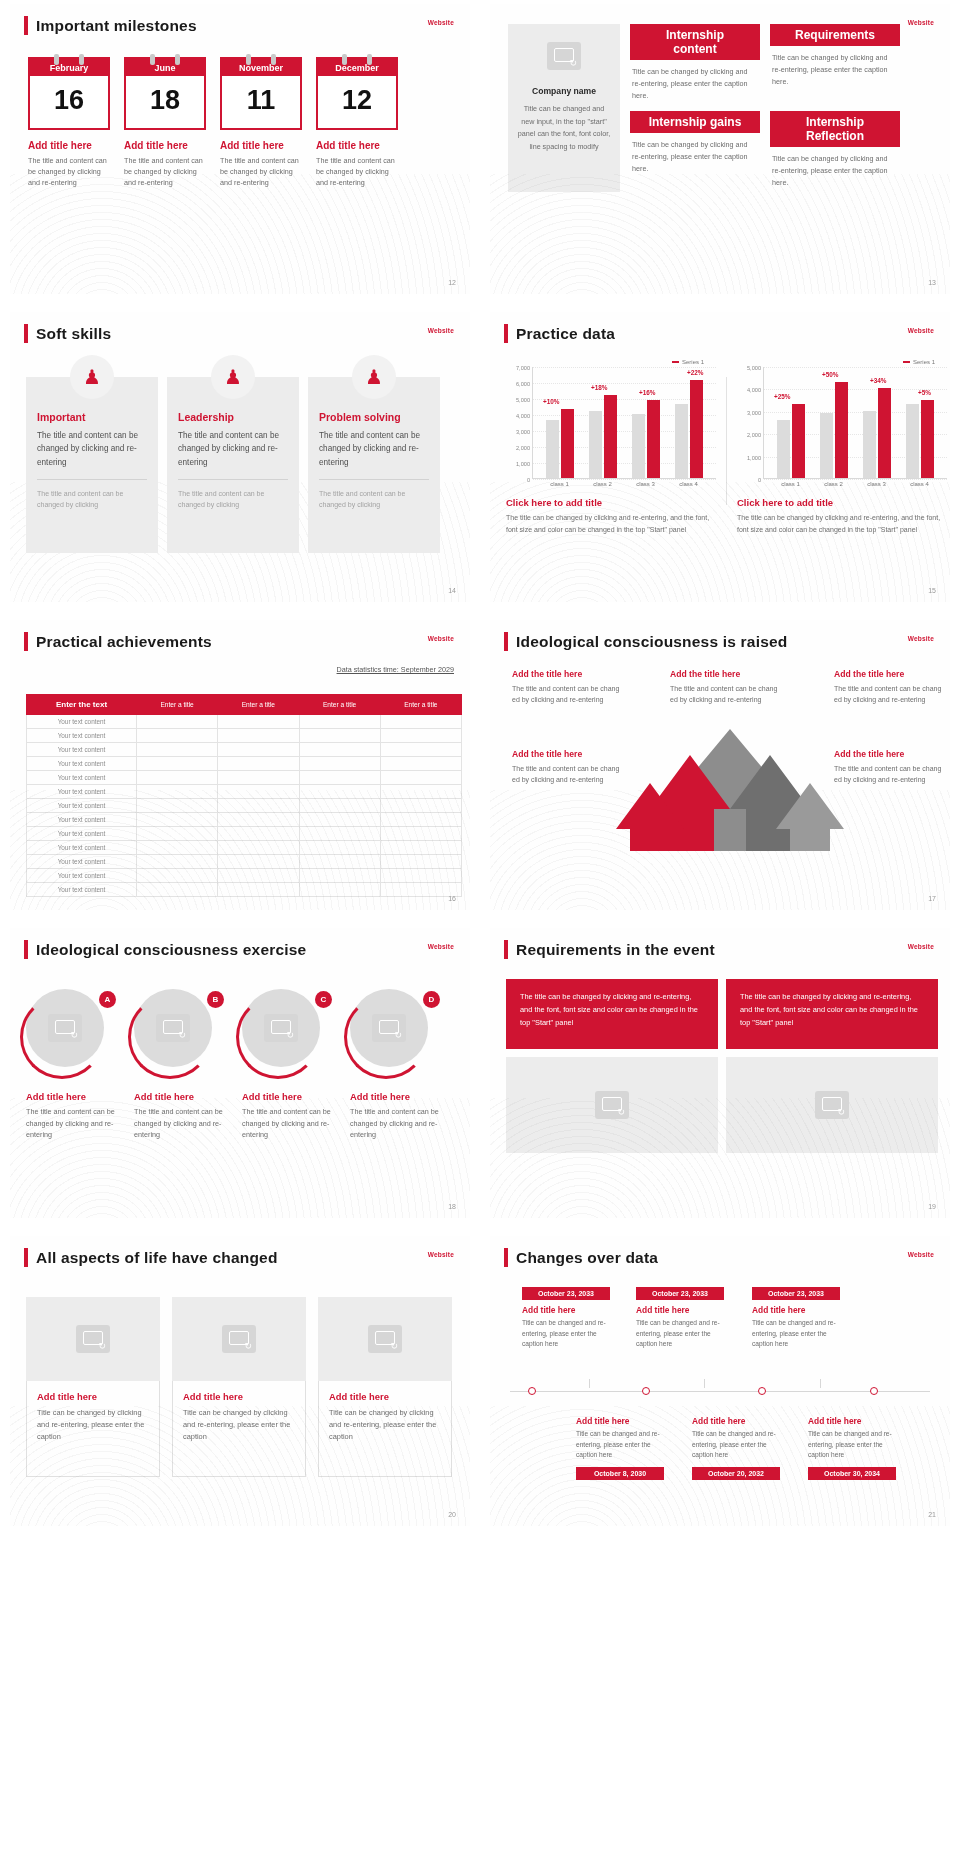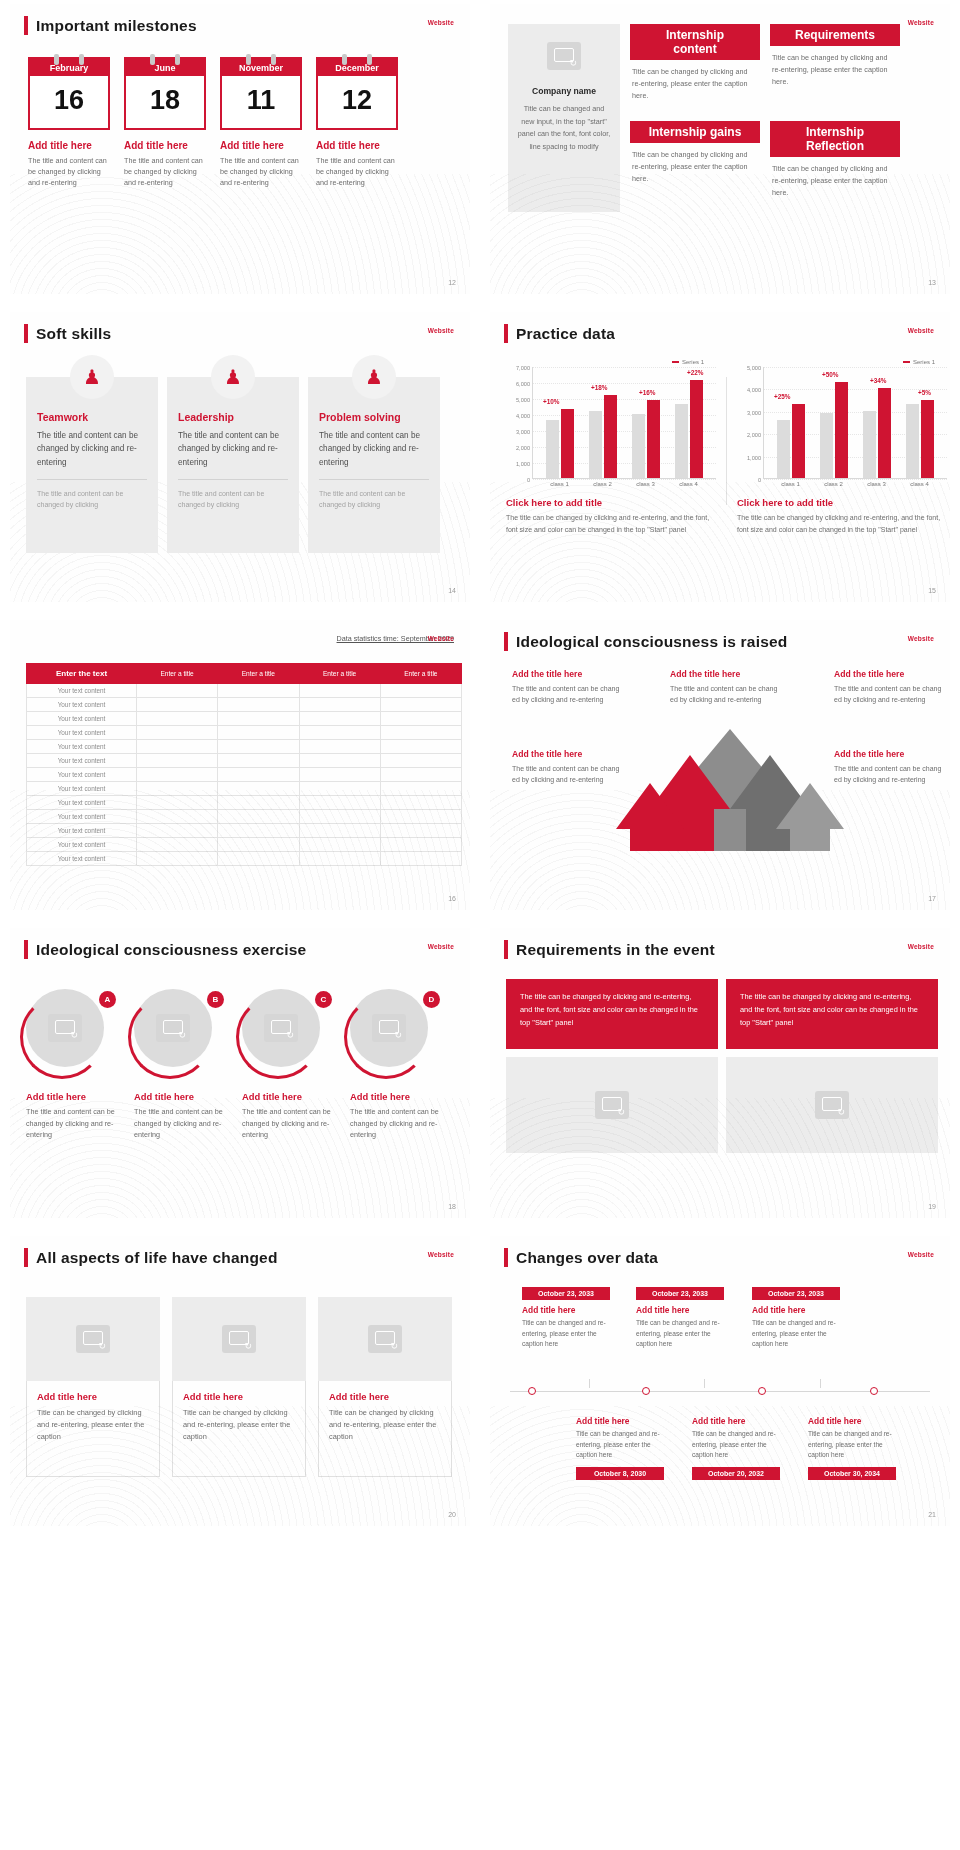--- a/index.html
+++ b/index.html
@@ -47,21 +47,21 @@
   .cal { width: 82px; border: 2px solid #cf1432; background: #fff; position: relative; }
   .cal-head { background: #cf1432; color: #fff; font-size: 9px; font-weight: bold; text-align: center; padding: 4px 0 3px; }
   .cal-body { text-align: center; font-size: 27px; font-weight: bold; color: #111; padding: 9px 0 12px; }
   .cal-rings { position: absolute; top: -5px; left: 0; right: 0; display: flex; justify-content: space-around; padding: 0 14px;}
   .ring { width: 5px; height: 11px; background: #c9c9c9; border-radius: 2px; }
   .ms-title { color: #cf1432; font-weight: bold; font-size: 10px; margin: 10px 0 4px; }
   .ms-text { font-size: 7.2px; color: #6d6d6d; line-height: 1.55; }
 
   
   .in-wrap { display: flex; gap: 10px; margin: 20px 0 0 18px; }
-  .in-left { width: 112px; background: #ececec; padding: 10px 9px; text-align: center; height: 188px; }
+  .in-left { width: 112px; background: #ececec; padding: 10px 9px; text-align: center; height: 168px; }
   .in-left .ph { margin: 8px auto 12px; }
   .in-left .cname { font-size: 8.6px; font-weight: bold; color: #2a2a2a; margin-bottom: 7px; }
   .in-left .ctext { font-size: 7.2px; color: #6d6d6d; line-height: 1.75; }
   .in-grid { display: grid; grid-template-columns: 1fr 1fr; gap: 6px 10px; }
   .in-card { width: 130px; }
   .in-card .hd { background: #cf1432; color: #fff; font-size: 12px; font-weight: bold; text-align: center; padding: 4px 16px; }
   .in-card .bd { font-size: 7.2px; color: #6d6d6d; line-height: 1.7; padding: 6px 2px 0; }
 
   .ph { width: 34px; height: 28px; background: #d6d6d6; border-radius: 3px; position: relative; display: inline-block; }
   .ph::before { content: ""; position: absolute; inset: 6px 7px 8px 7px; border: 1.4px solid #fff; border-radius: 2px; }
@@ -257,21 +257,21 @@
         <span class="accent"></span>
         <h2>Soft skills</h2>
       </div>
       <div class="logo">
           <span>Website</span>
         </div>
 
       <div class="sk-row">
         <div class="sk-card">
           <div class="sk-icon">♟</div>
-          <div class="sk-h">Teamwork</div>
+          <div class="sk-h">Important</div>
           <div class="sk-b">The title and content can be changed by clicking and re-entering</div>
           <div class="sk-div"></div>
           <div class="sk-s">The title and content can be changed by clicking</div>
         </div>
         <div class="sk-card">
           <div class="sk-icon">♟</div>
           <div class="sk-h">Leadership</div>
           <div class="sk-b">The title and content can be changed by clicking and re-entering</div>
           <div class="sk-div"></div>
           <div class="sk-s">The title and content can be changed by clicking</div>
@@ -414,20 +414,24 @@
           <div class="ch-t">The title can be changed by clicking and re-entering, and the font, font size and color can be changed in the top "Start" panel</div>
         </div>
       </div>
       <div class="pagenum">15</div>
     </div>
   </div>
 
   <div class="slide">
     <div class="slide-inner">
         <div class="wave"></div>
+      <div class="bar-title">
+        <span class="accent"></span>
+        <h2>Practical achievements</h2>
+      </div>
       <div class="logo">
           <span>Website</span>
         </div>
 
       <div class="tbl-meta">Data statistics time: September 2029</div>
       <table class="dt">
         <thead>
             <tr id="dt-head">
               <th>Enter the text</th>
               <th class="sub">Enter a title</th>

